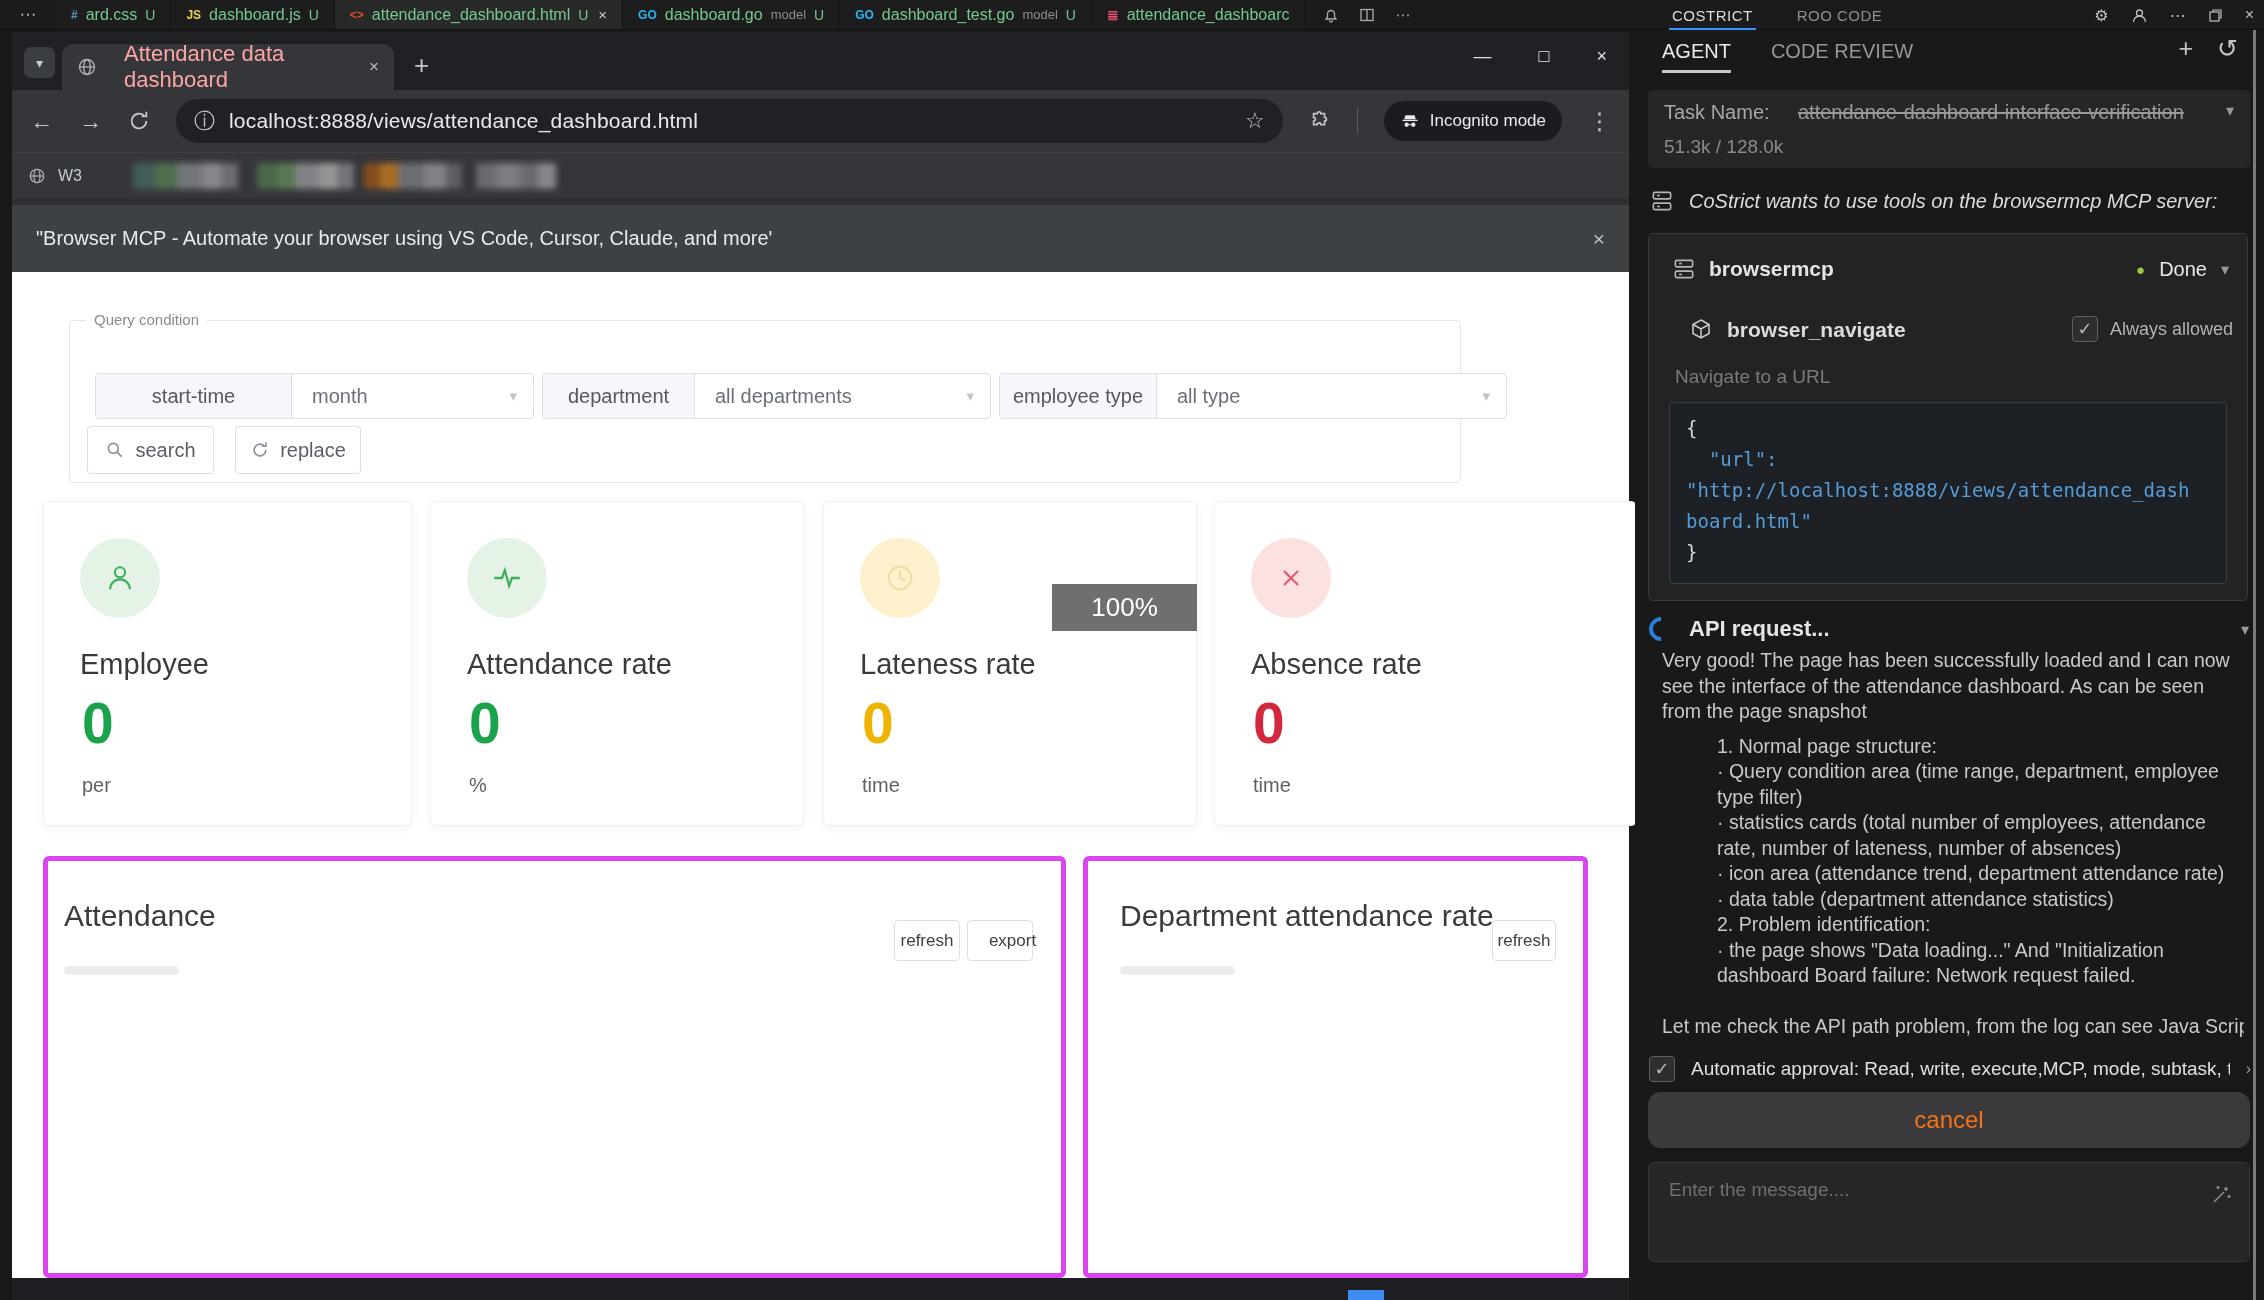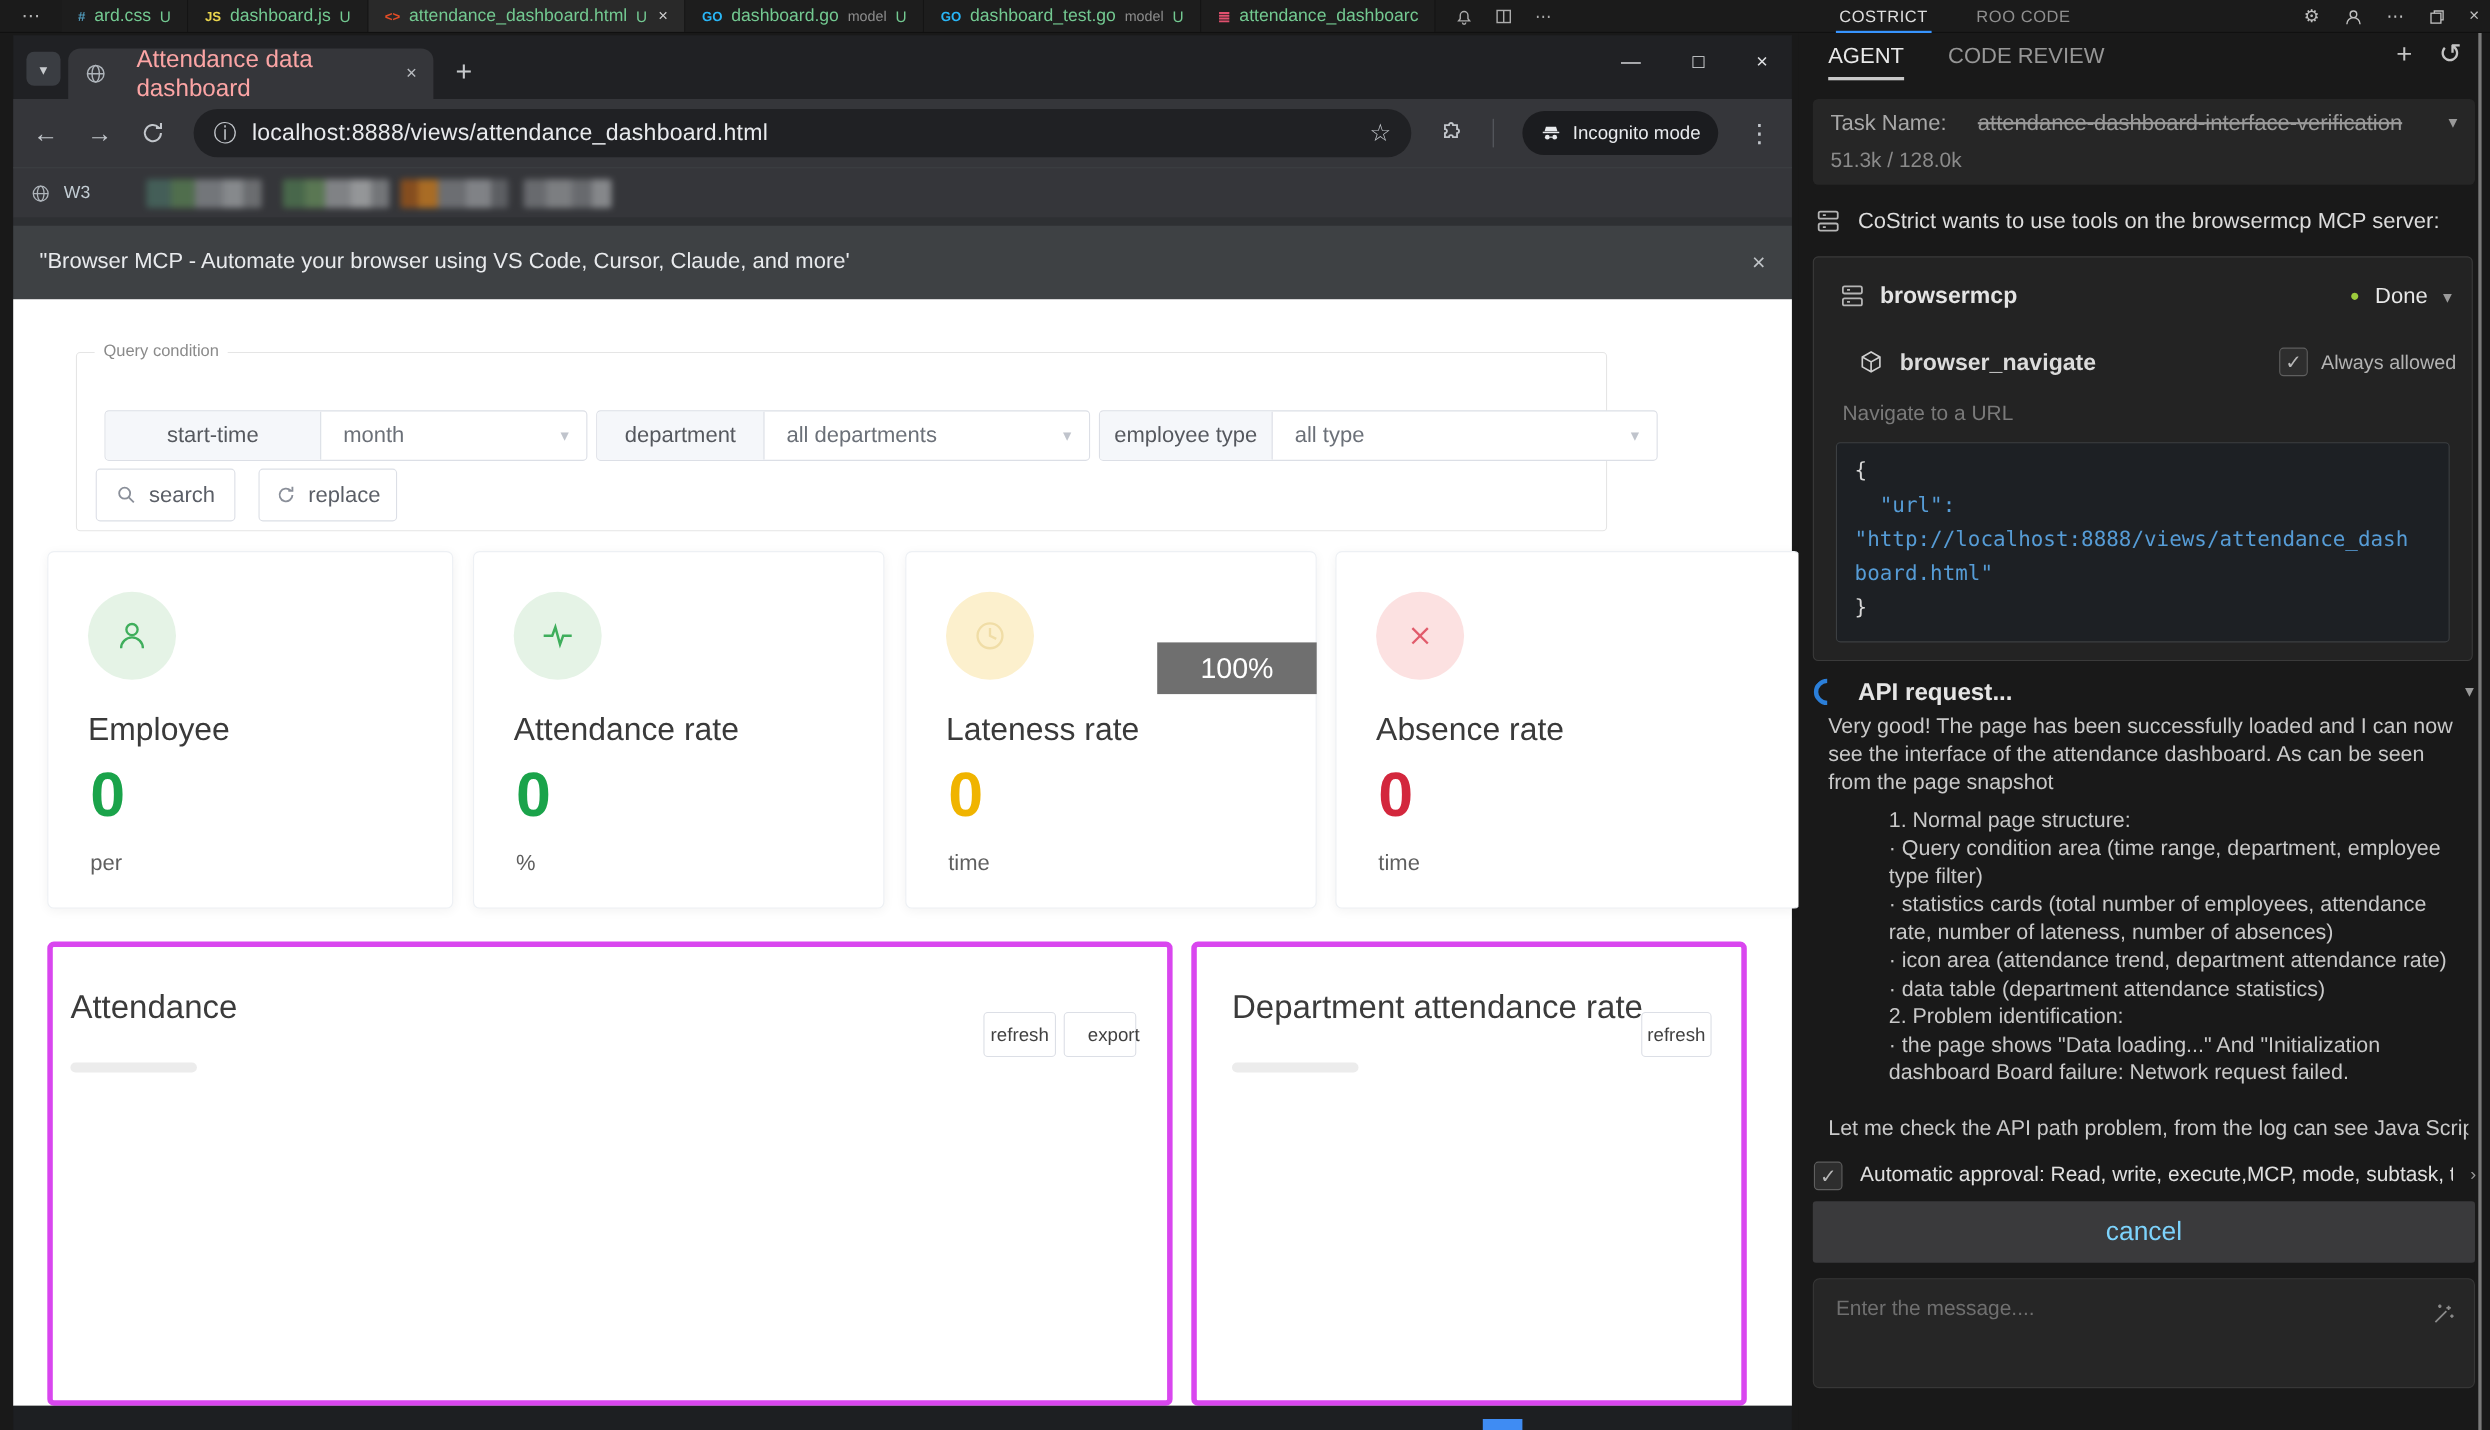--- a/index.html
+++ b/index.html
@@ -102,21 +102,21 @@
   .p-tabs{position:absolute;left:27px;top:10px;display:flex;gap:40px;font-size:20px;}
   .p-tab-a{color:#e8e8e8;position:relative;}
   .p-tab-a::after{content:"";position:absolute;left:0;right:0;bottom:-10px;height:3px;background:#c8c8c8;}
   .p-tab-i{color:#969696;}
   .p-actions{position:absolute;right:26px;top:4px;display:flex;gap:24px;font-size:25px;color:#c4c4c4;align-items:center;}
   .task{position:absolute;left:13px;top:60px;width:602px;height:78px;background:#262626;border-radius:5px;}
   .task-label{position:absolute;left:16px;top:11px;font-size:20px;color:#a8a8a8;}
   .task-name{position:absolute;left:150px;top:11px;font-size:20px;color:#9a9a9a;text-decoration:line-through;}
   .task-chev{position:absolute;right:16px;top:11px;color:#999;font-size:16px;}
   .task-tokens{position:absolute;left:16px;top:46px;font-size:19px;color:#8b8b8b;}
-  .mcp-notice{position:absolute;left:14px;top:158px;display:flex;gap:14px;align-items:center;font-size:20px;color:#dcdcdc;width:604px;}
+  .mcp-notice{position:absolute;left:14px;top:158px;display:flex;gap:14px;align-items:center;font-size:20px;color:#dcdcdc;width:604px;font-style:italic;}
   .srvcard{position:absolute;left:13px;top:203px;width:600px;height:368px;background:#232323;border:1px solid #3a3a3a;border-radius:5px;box-sizing:border-box;}
   .srv-head{position:absolute;left:22px;top:22px;display:flex;gap:12px;align-items:center;font-size:21px;font-weight:bold;color:#e4e4e4;}
   .srv-status{position:absolute;right:18px;top:24px;display:flex;gap:14px;align-items:center;font-size:20px;color:#e8e8e8;}
   .dot{color:#9ccc3c;font-size:15px;}
   .chev{color:#9a9a9a;font-size:16px;}
   .tool-row{position:absolute;left:40px;top:84px;display:flex;gap:14px;align-items:center;font-size:21px;font-weight:bold;color:#dcdcdc;}
   .allow{position:absolute;right:14px;top:82px;display:flex;gap:12px;align-items:center;font-size:18px;color:#b3b3b3;}
   .checkbox{width:26px;height:26px;background:#2e2e2e;border:1px solid #5f5f5f;border-radius:4px;
     display:flex;align-items:center;justify-content:center;color:#b8b8b8;font-size:18px;box-sizing:border-box;}
   .tool-desc{position:absolute;left:26px;top:132px;font-size:19px;color:#7a7a7a;}
@@ -126,22 +126,22 @@
   .code-blue{color:#569cd6;}
   .api-row{position:absolute;left:14px;top:586px;width:600px;display:flex;align-items:center;gap:16px;}
   .spinner{width:24px;height:24px;border-radius:50%;border:4px solid #2b7fd9;border-right-color:transparent;
     border-bottom-color:transparent;transform:rotate(-45deg);box-sizing:border-box;}
   .api-label{font-size:22px;font-weight:bold;color:#e5e5e5;flex:1;}
   .msg{position:absolute;left:27px;top:618px;width:582px;font-size:19.5px;line-height:25.5px;color:#c9c9c9;}
   .msg-list{margin:9px 0 0 55px;}
   .msg-p2{margin-top:25px;white-space:nowrap;overflow:hidden;}
   .approval{position:absolute;left:14px;top:1026px;width:602px;display:flex;gap:16px;align-items:center;font-size:19px;color:#e0e0e0;box-sizing:border-box;}
   .approval-text{flex:1;white-space:nowrap;overflow:hidden;}
-  .cancel{position:absolute;left:13px;top:1062px;width:602px;height:56px;background:#3a3a3c;border-radius:3px;
-    display:flex;align-items:center;justify-content:center;font-size:24px;color:#7dd3fc;}
+  .cancel{position:absolute;left:13px;top:1062px;width:602px;height:56px;background:#3a3a3c;border-radius:13px;
+    display:flex;align-items:center;justify-content:center;font-size:24px;color:#f97316;}
   .inputbox{position:absolute;left:13px;top:1132px;width:602px;height:100px;background:#262626;border:1px solid #373737;
     border-radius:6px;box-sizing:border-box;}
   .inputbox textarea{width:100%;height:100%;background:transparent;border:none;resize:none;padding:16px 46px 16px 20px;
     box-sizing:border-box;font:19px "Liberation Sans",sans-serif;color:#ccc;outline:none;}
   .inputbox textarea::placeholder{color:#6f6f6f;}
   .wand{position:absolute;right:16px;top:20px;}
   .scrollline{position:absolute;left:2253px;top:30px;width:3px;height:1270px;background:#7a7a7a;}
   svg{display:block;}
 </style>
 </head>

